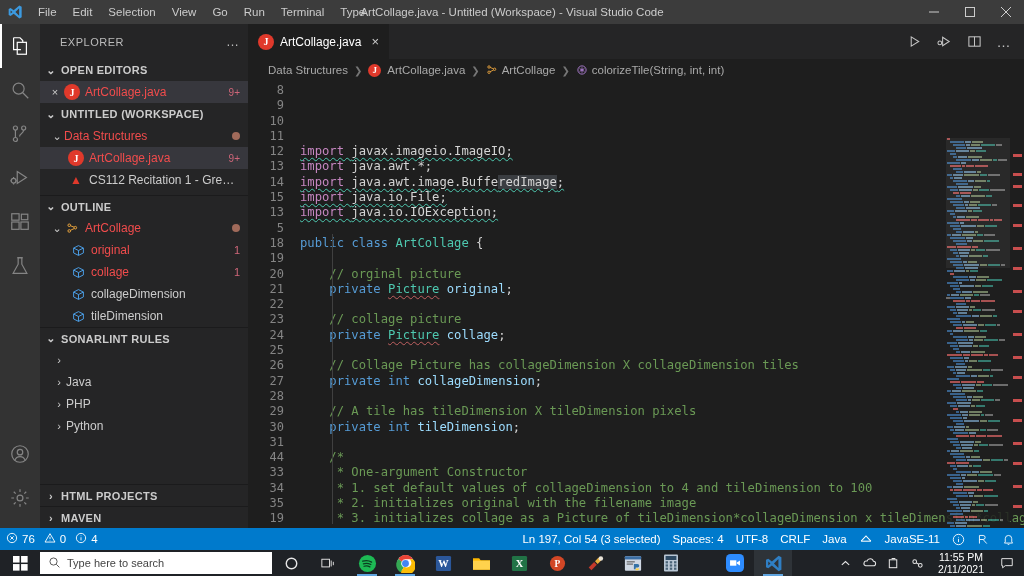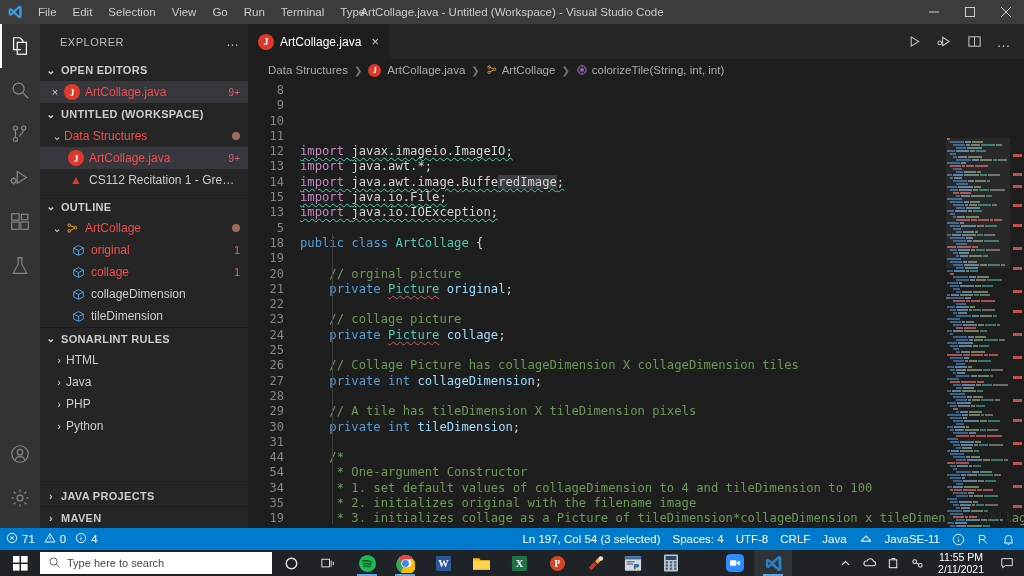--- a/index.html
+++ b/index.html
@@ -371,38 +371,37 @@
       </span>
       <span class="label">tileDimension</span>
     </div>
 
     <div class="sb-section-header bordered">
       <span class="chev">⌄</span>
       <span>SONARLINT RULES</span>
     </div>
     <div class="sb-row" style="padding-left:12px">
       <span class="chev">›</span>
-      <span class="label">HTML</span>
     </div>
     <div class="sb-row" style="padding-left:12px">
       <span class="chev">›</span>
       <span class="label">Java</span>
     </div>
     <div class="sb-row" style="padding-left:12px">
       <span class="chev">›</span>
       <span class="label">PHP</span>
     </div>
     <div class="sb-row" style="padding-left:12px">
       <span class="chev">›</span>
       <span class="label">Python</span>
     </div>
 
     <div class="sb-section-header bordered" style="position:absolute;bottom:22px;left:0;right:0">
       <span class="chev">›</span>
-      <span>JAVA PROJECTS</span>
+      <span>HTML PROJECTS</span>
     </div>
     <div class="sb-section-header bordered" style="position:absolute;bottom:0;left:0;right:0">
       <span class="chev">›</span>
       <span>MAVEN</span>
     </div>
   </div>
 
   <div class="editor-area">
     <div class="tabsbar">
       <div class="tab">
@@ -486,21 +485,21 @@
             <div>23</div>
             <div>24</div>
             <div>25</div>
             <div>26</div>
             <div>27</div>
             <div>28</div>
             <div>29</div>
             <div>30</div>
             <div>31</div>
             <div>44</div>
-            <div>54</div>
+            <div>33</div>
             <div>34</div>
             <div>35</div>
             <div>19</div>
             <div>37</div>
           </div>
         <div class="code-lines" id="code-lines">
           <div class="indent-guide" style="left:36px;top:153px;height:290px"></div>
         <div class="ln">&nbsp;</div><div class="ln"><span class="kw2 squig">import </span><span class="pln squig">javax.imageio.ImageIO;</span></div><div class="ln"><span class="kw2">import </span><span class="pln">java.awt.*;</span></div><div class="ln"><span class="kw2 squig">import </span><span class="pln squig">java.awt.image.</span><span class="pln squig">Buffe</span><span class="pln squig sel-hl">redImage</span><span class="pln squig">;</span></div><div class="ln"><span class="kw2 squig">import </span><span class="pln squig">java.io.File;</span></div><div class="ln"><span class="kw2 squig">import </span><span class="pln squig">java.io.IOException;</span></div><div class="ln">&nbsp;</div><div class="ln"><span class="kw">public </span><span class="kw">class </span><span class="typ">ArtCollage</span><span class="pln"> {</span></div><div class="ln">&nbsp;</div><div class="ln"><span class="cmt">    // orginal picture</span></div><div class="ln"><span class="kw">    private </span><span class="typ squig-red">Picture</span><span class="pln"> </span><span class="var">original</span><span class="pln">;</span></div><div class="ln">&nbsp;</div><div class="ln"><span class="cmt">    // collage picture</span></div><div class="ln"><span class="kw">    private </span><span class="typ squig-red">Picture</span><span class="pln"> </span><span class="var">collage</span><span class="pln">;</span></div><div class="ln">&nbsp;</div><div class="ln"><span class="cmt">    // Collage Picture has collageDimension X collageDimension tiles</span></div><div class="ln"><span class="kw">    private </span><span class="kw">int </span><span class="var">collageDimension</span><span class="pln">;</span></div><div class="ln">&nbsp;</div><div class="ln"><span class="cmt">    // A tile has tileDimension X tileDimension pixels</span></div><div class="ln"><span class="kw">    private </span><span class="kw">int </span><span class="var">tileDimension</span><span class="pln">;</span></div><div class="ln">&nbsp;</div><div class="ln"><span class="cmt">    /*</span></div><div class="ln"><span class="cmt">     * One-argument Constructor</span></div><div class="ln"><span class="cmt">     * 1. set default values of collageDimension to 4 and tileDimension to 100</span></div><div class="ln"><span class="cmt">     * 2. initializes original with the filename image</span></div><div class="ln"><span class="cmt">     * 3. initializes collage as a Picture of tileDimension*collageDimension x tileDimension*collageDimens</span></div><div class="ln"><span class="cmt">     *    where each pixel is black (see all constructors for the Picture class).</span></div></div>
       </div>
       <div class="minimap" id="minimap">
@@ -662,21 +661,21 @@
   </div>
 
   <div class="statusbar">
     <div class="sbi">
       <span>
         <svg width="12" height="12" viewBox="0 0 16 16" fill="none" stroke="#fff" stroke-width="1.2">
             <circle cx="8" cy="8" r="6.2"></circle>
             <path d="M5.8 5.8l4.4 4.4M10.2 5.8l-4.4 4.4"></path>
           </svg>
       </span>
-      <span>71</span>
+      <span>76</span>
       <span style="margin-left:5px">
         <svg width="12" height="12" viewBox="0 0 16 16" fill="none" stroke="#fff" stroke-width="1.2">
             <path d="M8 2.2 14.6 13.4H1.4z"></path>
             <path d="M8 6.3v3.2M8 11.2v.6"></path>
           </svg>
       </span>
       <span>0</span>
       <span style="margin-left:5px">
         <svg width="12" height="12" viewBox="0 0 16 16" fill="none" stroke="#fff" stroke-width="1.2">
             <circle cx="8" cy="8" r="6.2"></circle>

